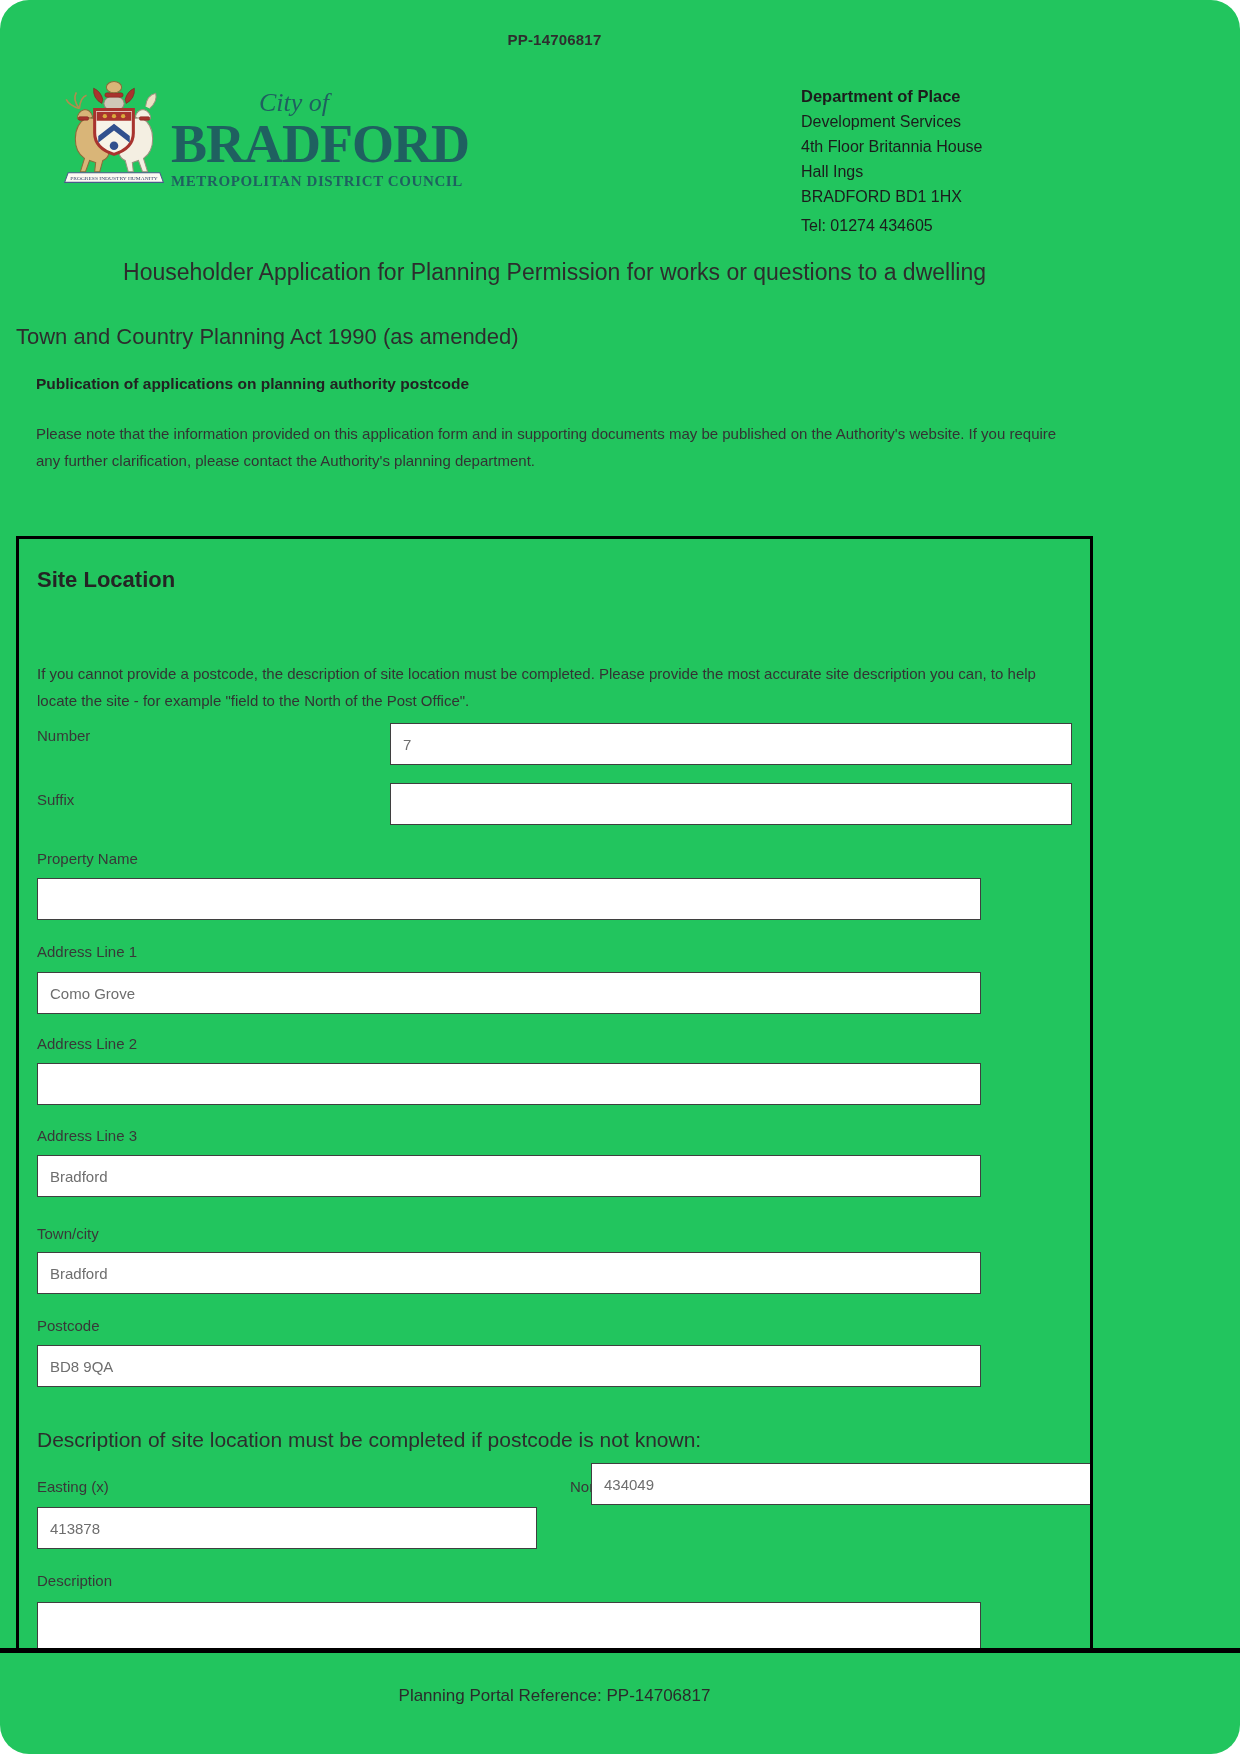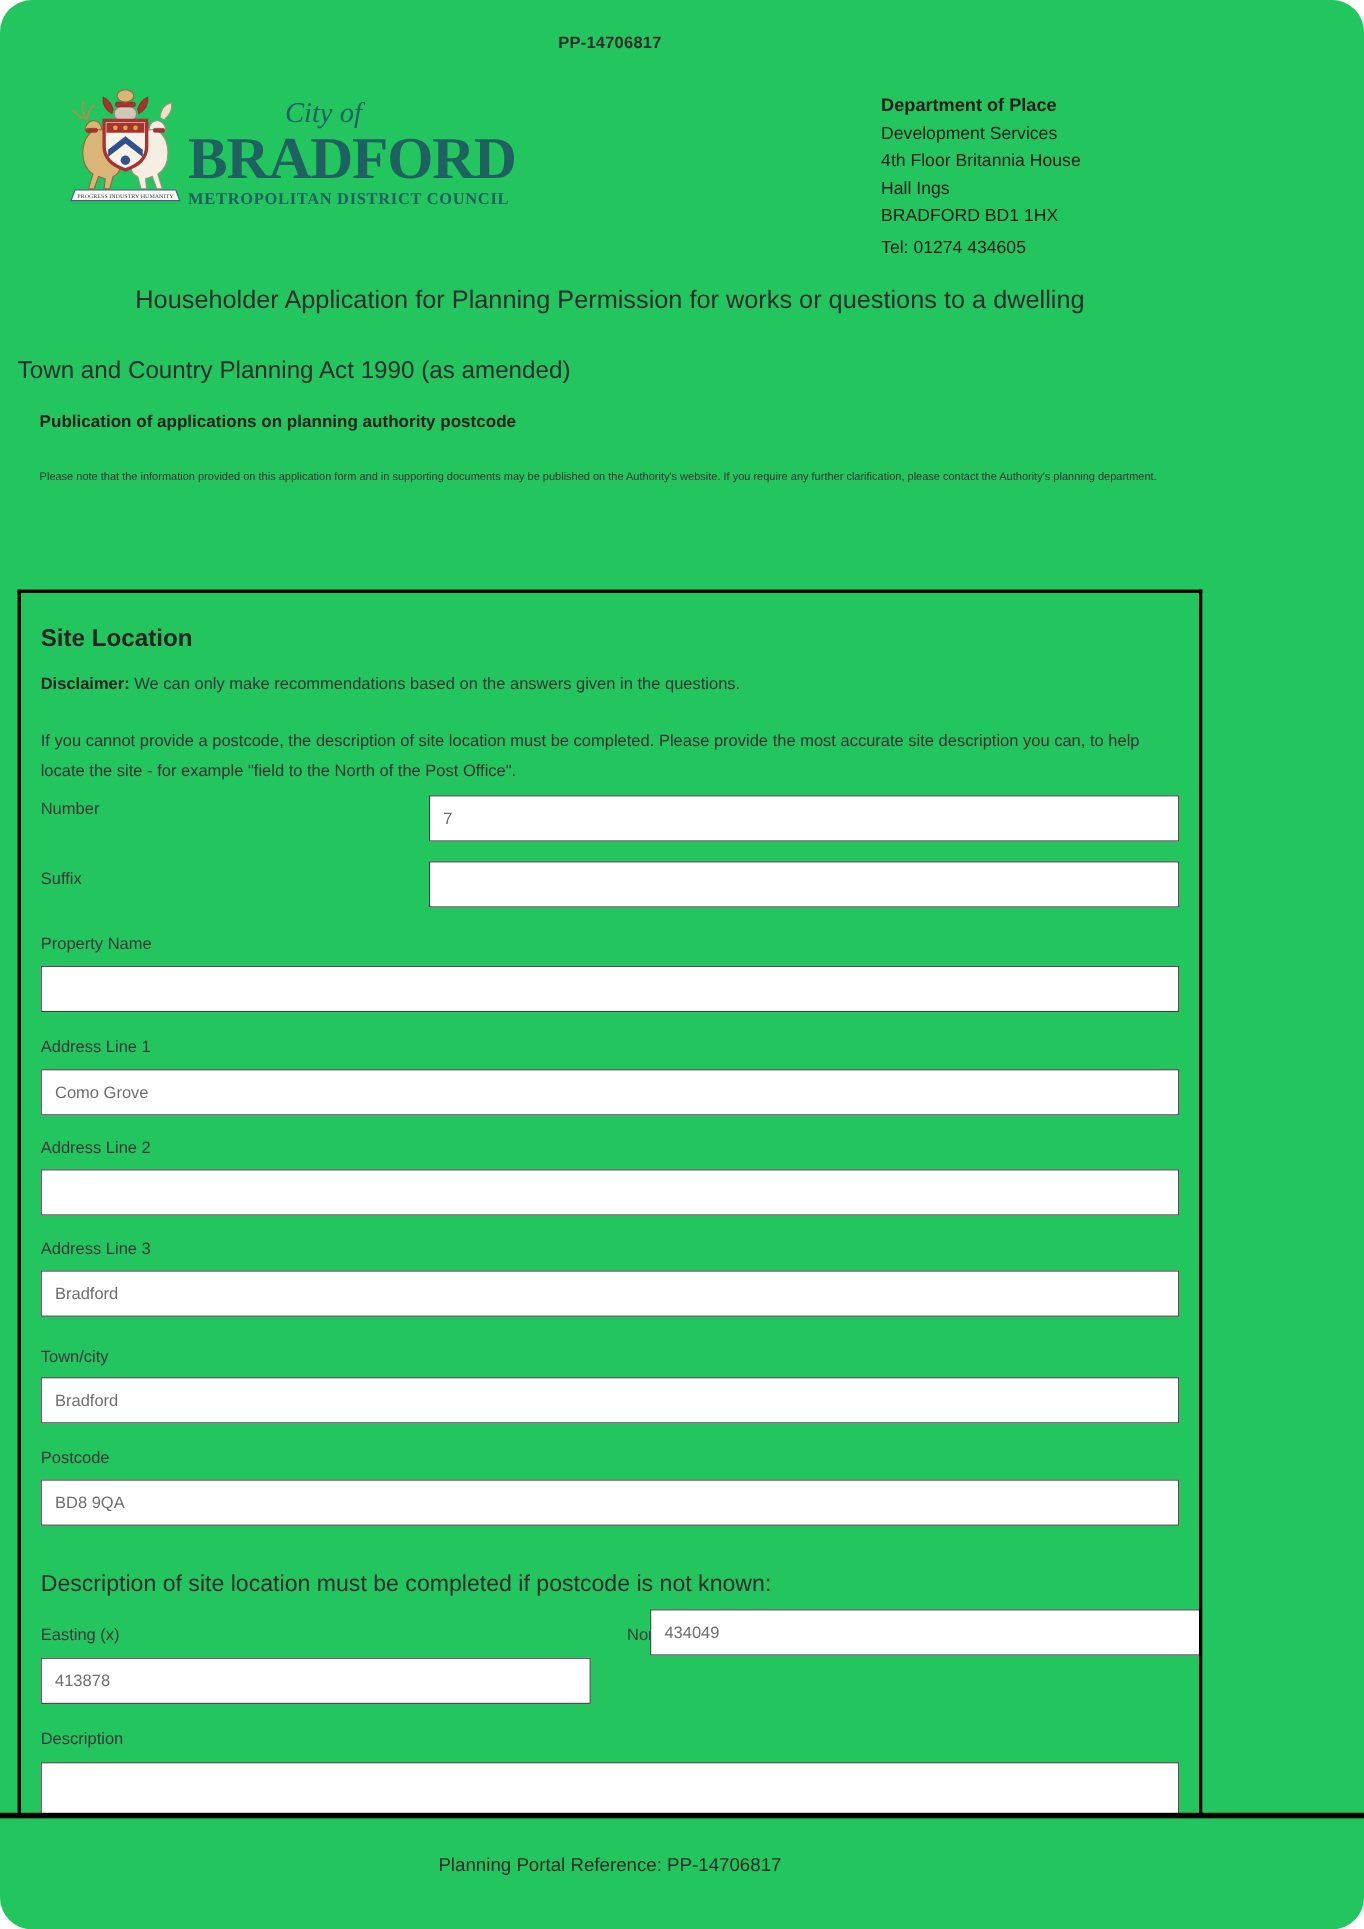--- a/index.html
+++ b/index.html
@@ -52,42 +52,42 @@
   .doc-subtitle {
     position: absolute; top: 324px; left: 16px; width: 1077px;
     font-size: 22px; color: #2d2d2d;
   }
   .pub-heading {
     position: absolute; top: 375px; left: 36px;
     font-size: 15.5px; font-weight: bold; color: #222;
   }
   .pub-text {
     position: absolute; top: 420px; left: 36px; width: 1045px;
-    font-size: 10px; line-height: 27px; color: #333;
+    font-size: 15px; line-height: 27px; color: #333;
   }
 
   
   .site-box {
     position: absolute; top: 536px; left: 16px;
     width: 1077px; height: 1114px;
     border: 3px solid #000; border-bottom: none;
     padding: 0 18px; overflow: hidden;
   }
   .sl-heading { position: absolute; top: 28px; left: 18px; font-size: 22px; font-weight: bold; color: #242424; }
   .sl-disclaimer { position: absolute; top: 74px; left: 18px; font-size: 15px; color: #333; }
   .sl-disclaimer b { color: #222; }
   .sl-note { position: absolute; top: 121px; left: 18px; width: 1032px; font-size: 15px; line-height: 27px; color: #333; }
 
   .fld-label { position: absolute; left: 18px; font-size: 15px; color: #383838; }
   .fld-input {
     position: absolute; height: 42px; border: 1px solid #3f3f3f; background: #fff;
     font-family: "Liberation Sans", sans-serif; font-size: 15px; color: #6e6e6e;
     padding: 0 12px; border-radius: 0; outline: none;
   }
-  .full-w { left: 18px; width: 1035px; }
+  .full-w { left: 18px; width: 944px; }
 
   .sl-desc-heading { position: absolute; top: 889px; left: 18px; font-size: 21px; color: #2d2d2d; }
 
   
   .page-break { position: absolute; top: 1648px; left: 0; width: 1240px; height: 5px; background: #000; }
   .footer {
     position: absolute; top: 1686px; left: 16px; width: 1077px; text-align: center;
     font-family: Liberation Sans, sans-serif; font-size: 17px; color: #2b2b2b;
   }
 </style>
@@ -151,21 +151,20 @@
 
   <div class="doc-title">Householder Application for Planning Permission for works or questions to a dwelling</div>
   <div class="doc-subtitle">Town and Country Planning Act 1990 (as amended)</div>
 
   <div class="pub-heading">Publication of applications on planning authority postcode</div>
   <div class="pub-text">Please note that the information provided on this application form and in supporting documents may be published on the Authority's website. If you require any further clarification, please contact the Authority's planning department.</div>
 
   <div class="site-box">
     <div class="sl-heading">Site Location</div>
 
-    <div class="sl-disclaimer"><b>Disclaimer:</b><span> We can only make recommendations based on the answers given in the questions.</span></div>
 
     <div class="sl-note">If you cannot provide a postcode, the description of site location must be completed. Please provide the most accurate site description you can, to help locate the site - for example "field to the North of the Post Office".</div>
 
     <div class="fld-label" style="top:188px">Number</div>
     <input class="fld-input" style="top: 184px; left: 371px; width: 682px;" type="text" value="7">
 
     <div class="fld-label" style="top:252px">Suffix</div>
     <input class="fld-input" style="top: 244px; left: 371px; width: 682px;" type="text" value="">
 
     <div class="fld-label" style="top:311px">Property Name</div>

